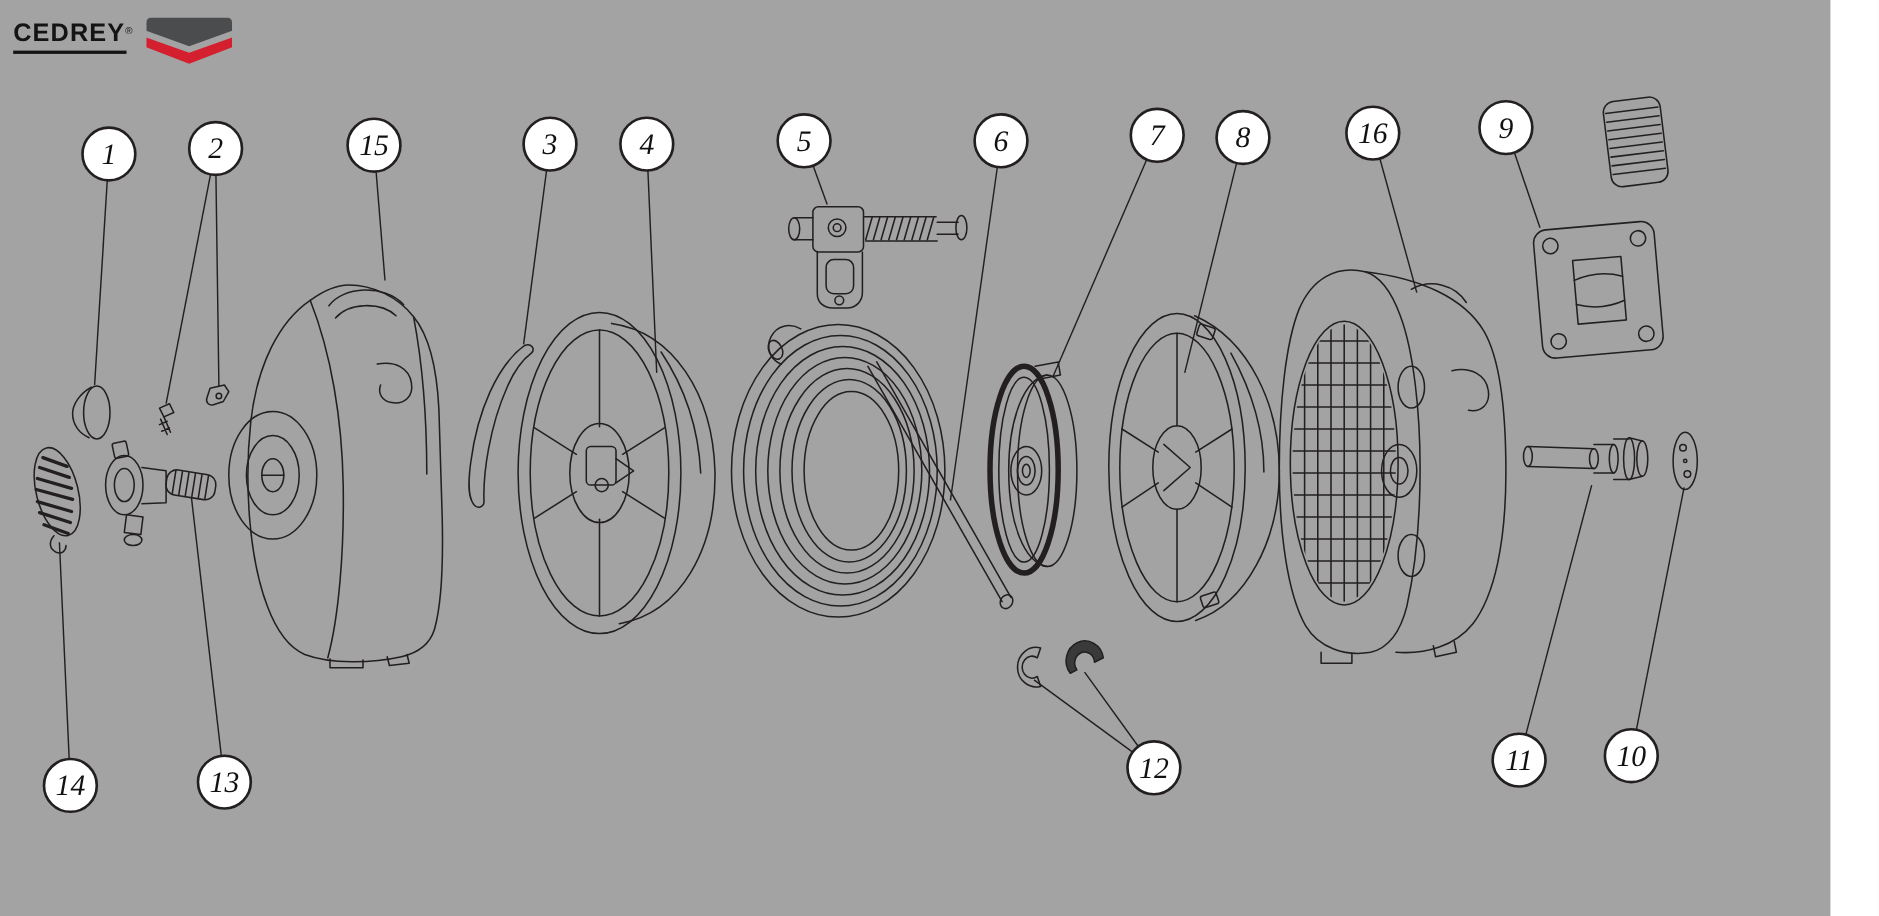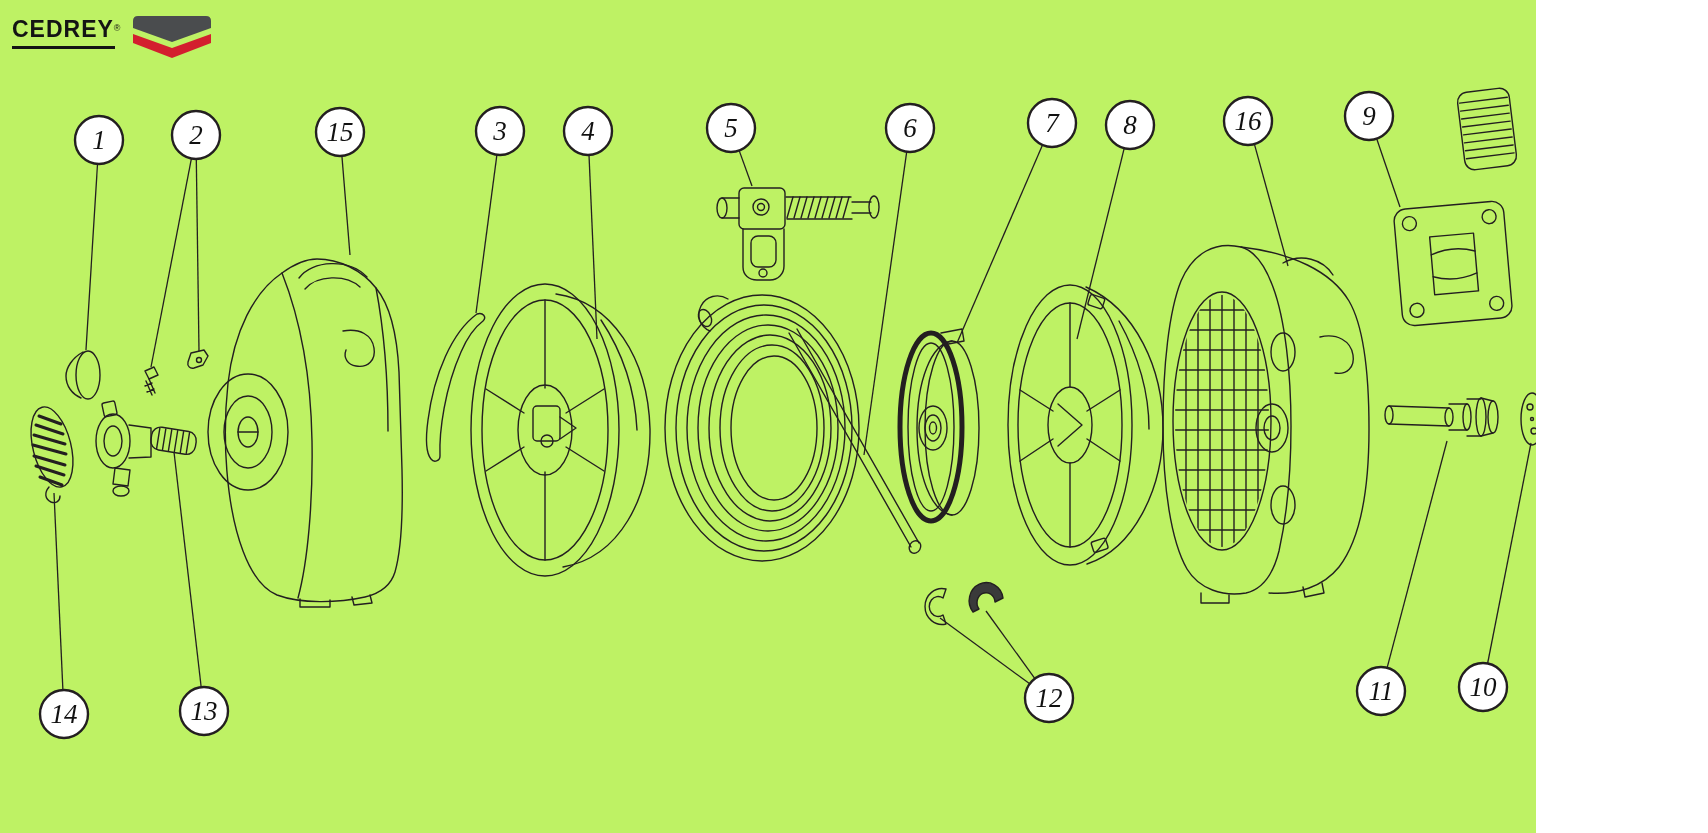--- a/index.html
+++ b/index.html
@@ -1,16 +1,16 @@
 <!DOCTYPE html>
 <html><head>
 <meta charset="utf-8">
 <style>
   html,body{margin:0;padding:0;background:#ffffff;}
-  .stage{position:relative;width:1536px;height:833px;overflow:hidden;background:#bef264;
+  .stage{position:relative;width:1664px;height:833px;overflow:hidden;background:#a3a3a3;
          font-family:"Liberation Sans",sans-serif;}
   
   .logo{position:absolute;top:16px;left:12px;display:flex;align-items:flex-start;gap:12px;z-index:2;}
   .logo-text-wrap{display:flex;flex-direction:column;}
   .logo-line1{white-space:nowrap;}
   .logo-text{font-weight:bold;font-size:23px;letter-spacing:1px;color:#141414;}
   .logo-reg{font-size:9px;color:#141414;vertical-align:super;}
   .logo-underline{height:3px;background:#141414;margin-top:3px;width:103px;}
   
   svg.diagram{position:absolute;left:0;top:0;}

